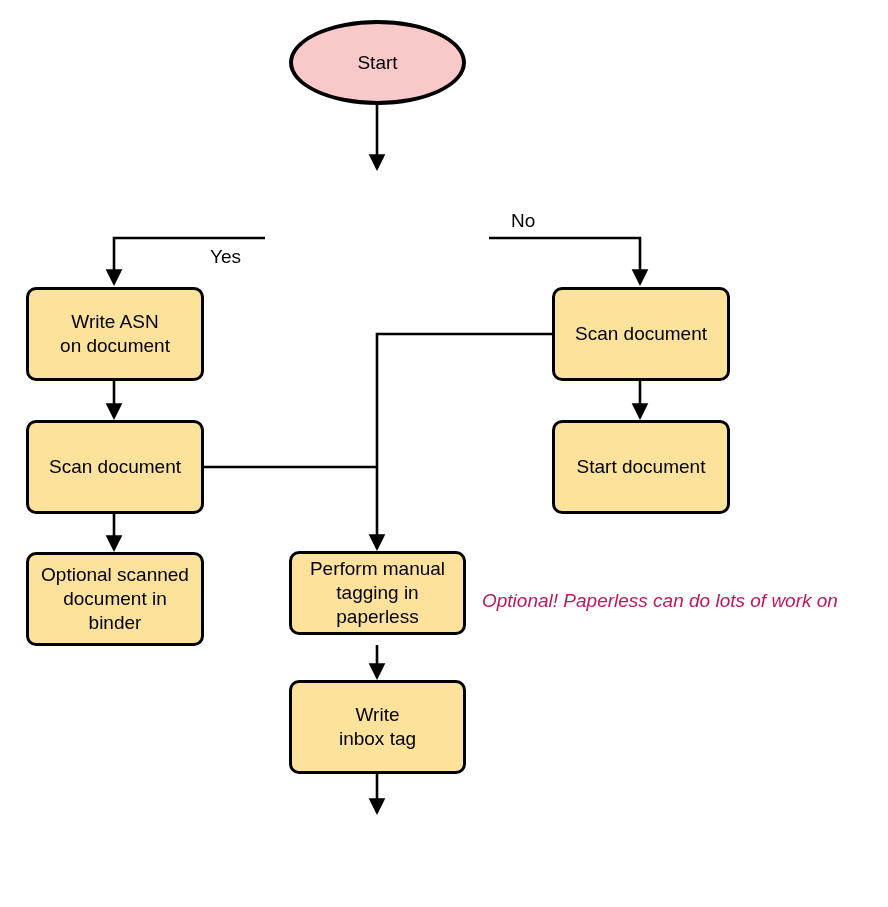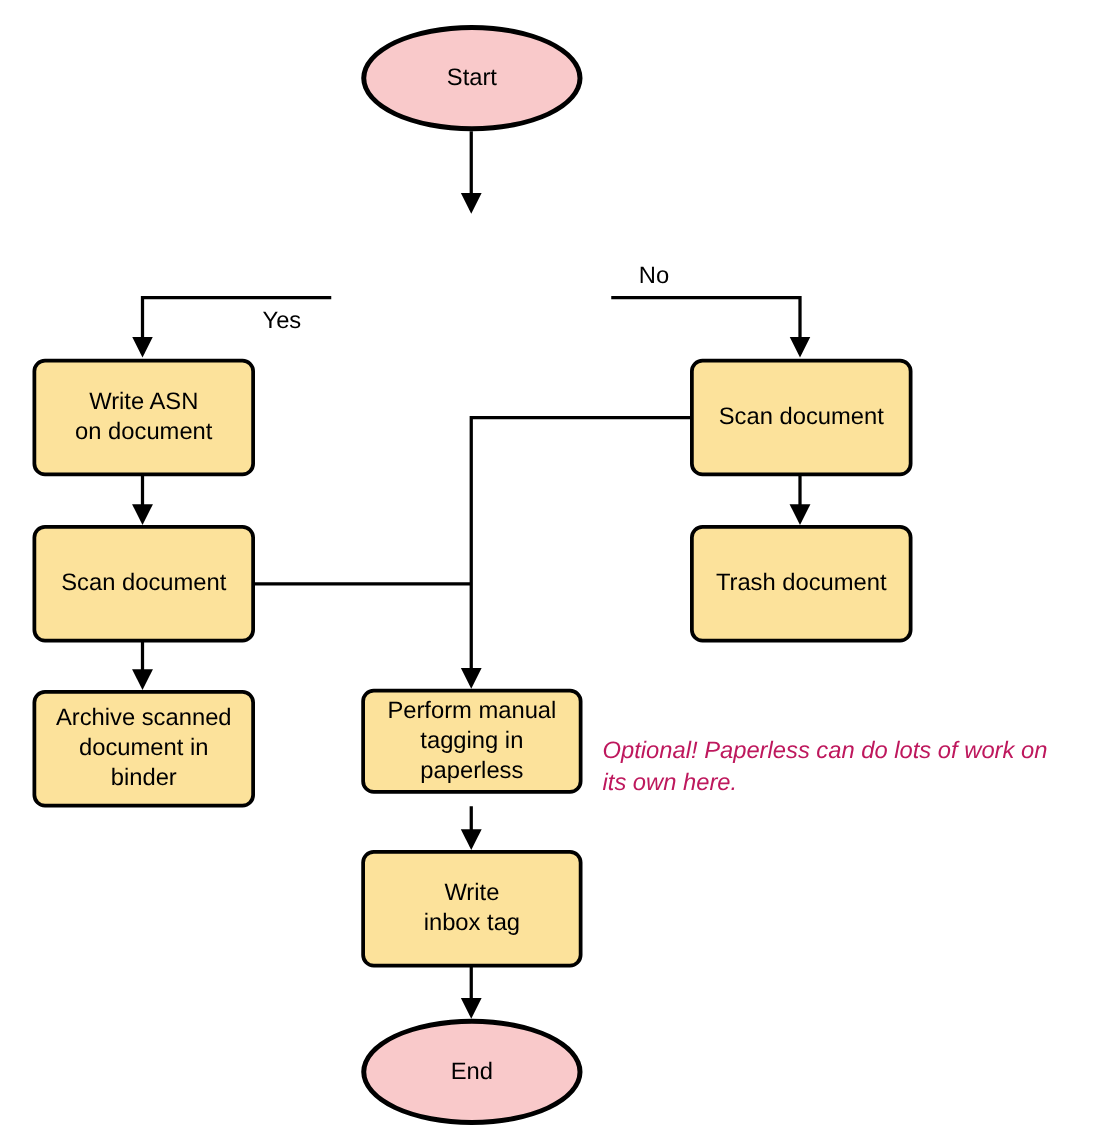--- a/index.html
+++ b/index.html
@@ -127,46 +127,42 @@
   <div class="node process" style="left:26px; top:287px; width:178px; height:94px;">
     <span>Write ASN
 on document</span>
   </div>
 
   <div class="node process" style="left:26px; top:420px; width:178px; height:94px;">
     <span>Scan document</span>
   </div>
 
   <div class="node process" style="left:26px; top:552px; width:178px; height:94px;">
-    <span>Archive scanned
+    <span>Optional scanned
 document in
 binder</span>
   </div>
 
   <div class="node process" style="left:552px; top:287px; width:178px; height:94px;">
     <span>Scan document</span>
   </div>
 
   <div class="node process" style="left:552px; top:420px; width:178px; height:94px;">
-    <span>Trash document</span>
+    <span>Start document</span>
   </div>
 
   <div class="node process" style="left:289px; top:551px; width:177px; height:84px;">
     <span>Perform manual
 tagging in
 paperless</span>
   </div>
 
   <div class="node process" style="left:289px; top:680px; width:177px; height:94px;">
     <span>Write
 inbox tag</span>
   </div>
 
-  <div class="node terminal" style="left:289px; top:815px; width:177px; height:85px;">
-    <span>End</span>
-  </div>
 
   <div class="note" style="left:482px; top:588px; width:400px;">
     <div>Optional! Paperless can do lots of work on</div>
-    <div>its own here.</div>
   </div>
 
 </div>
 
 </body></html>

